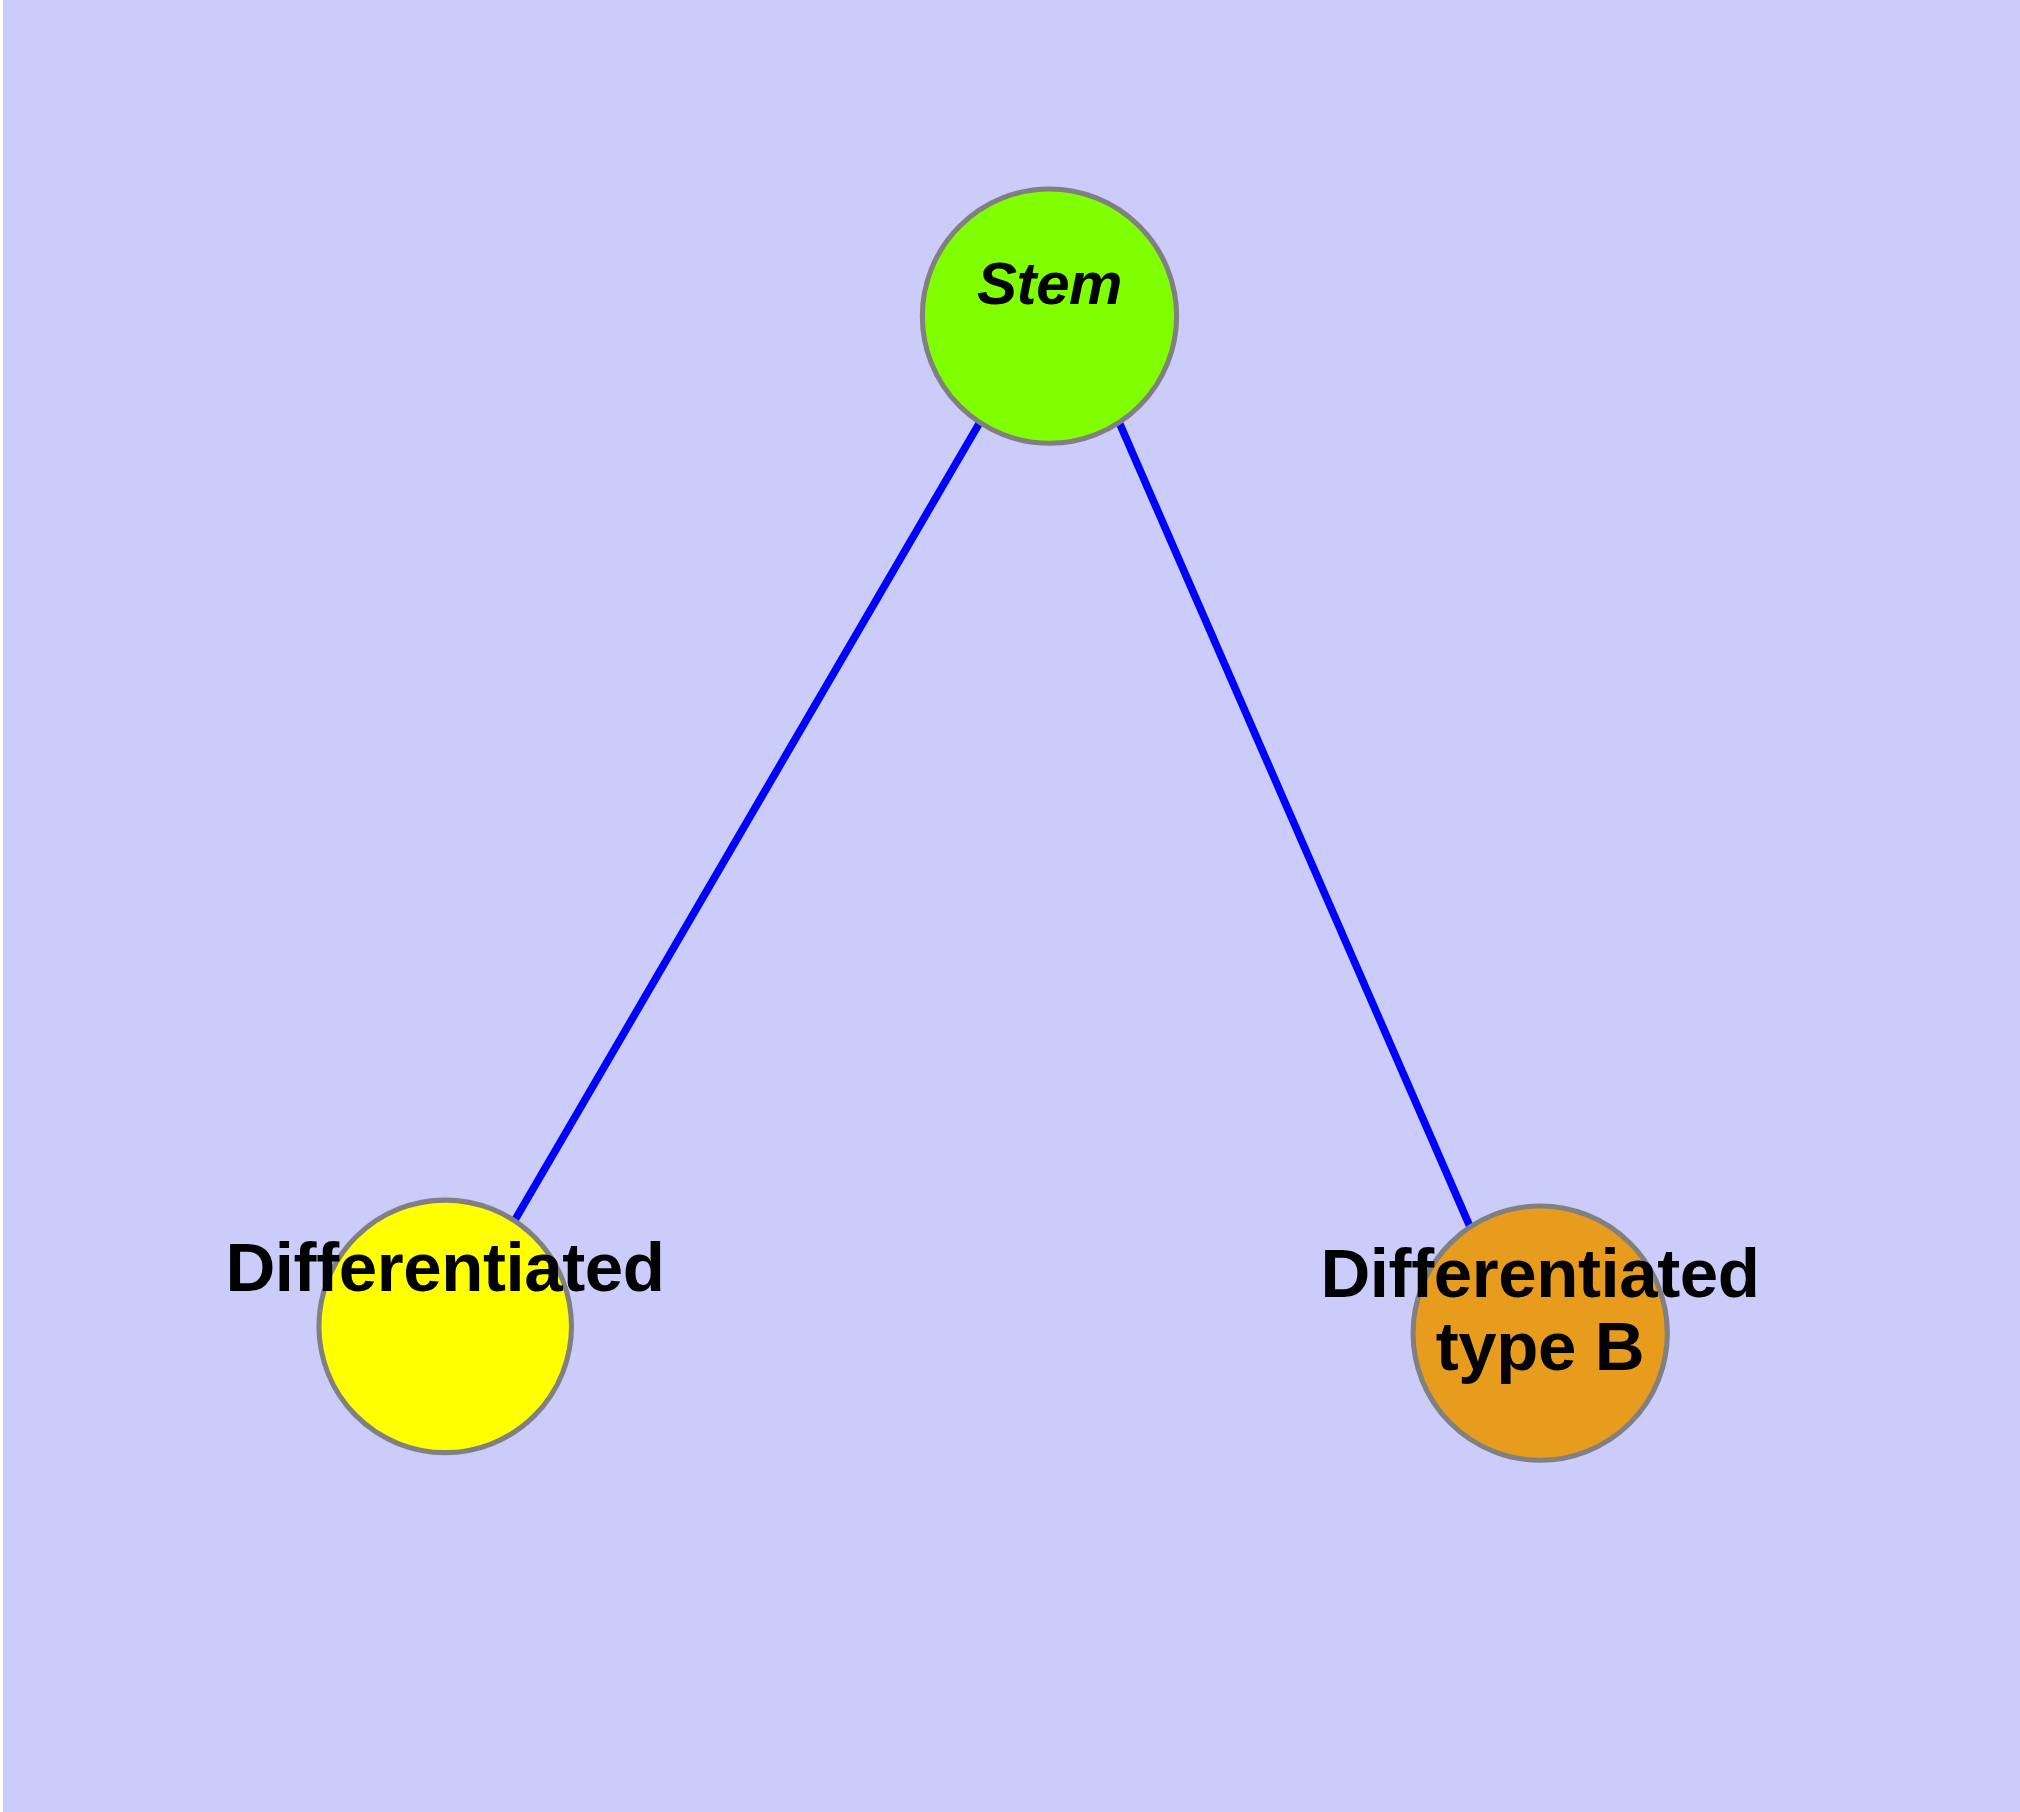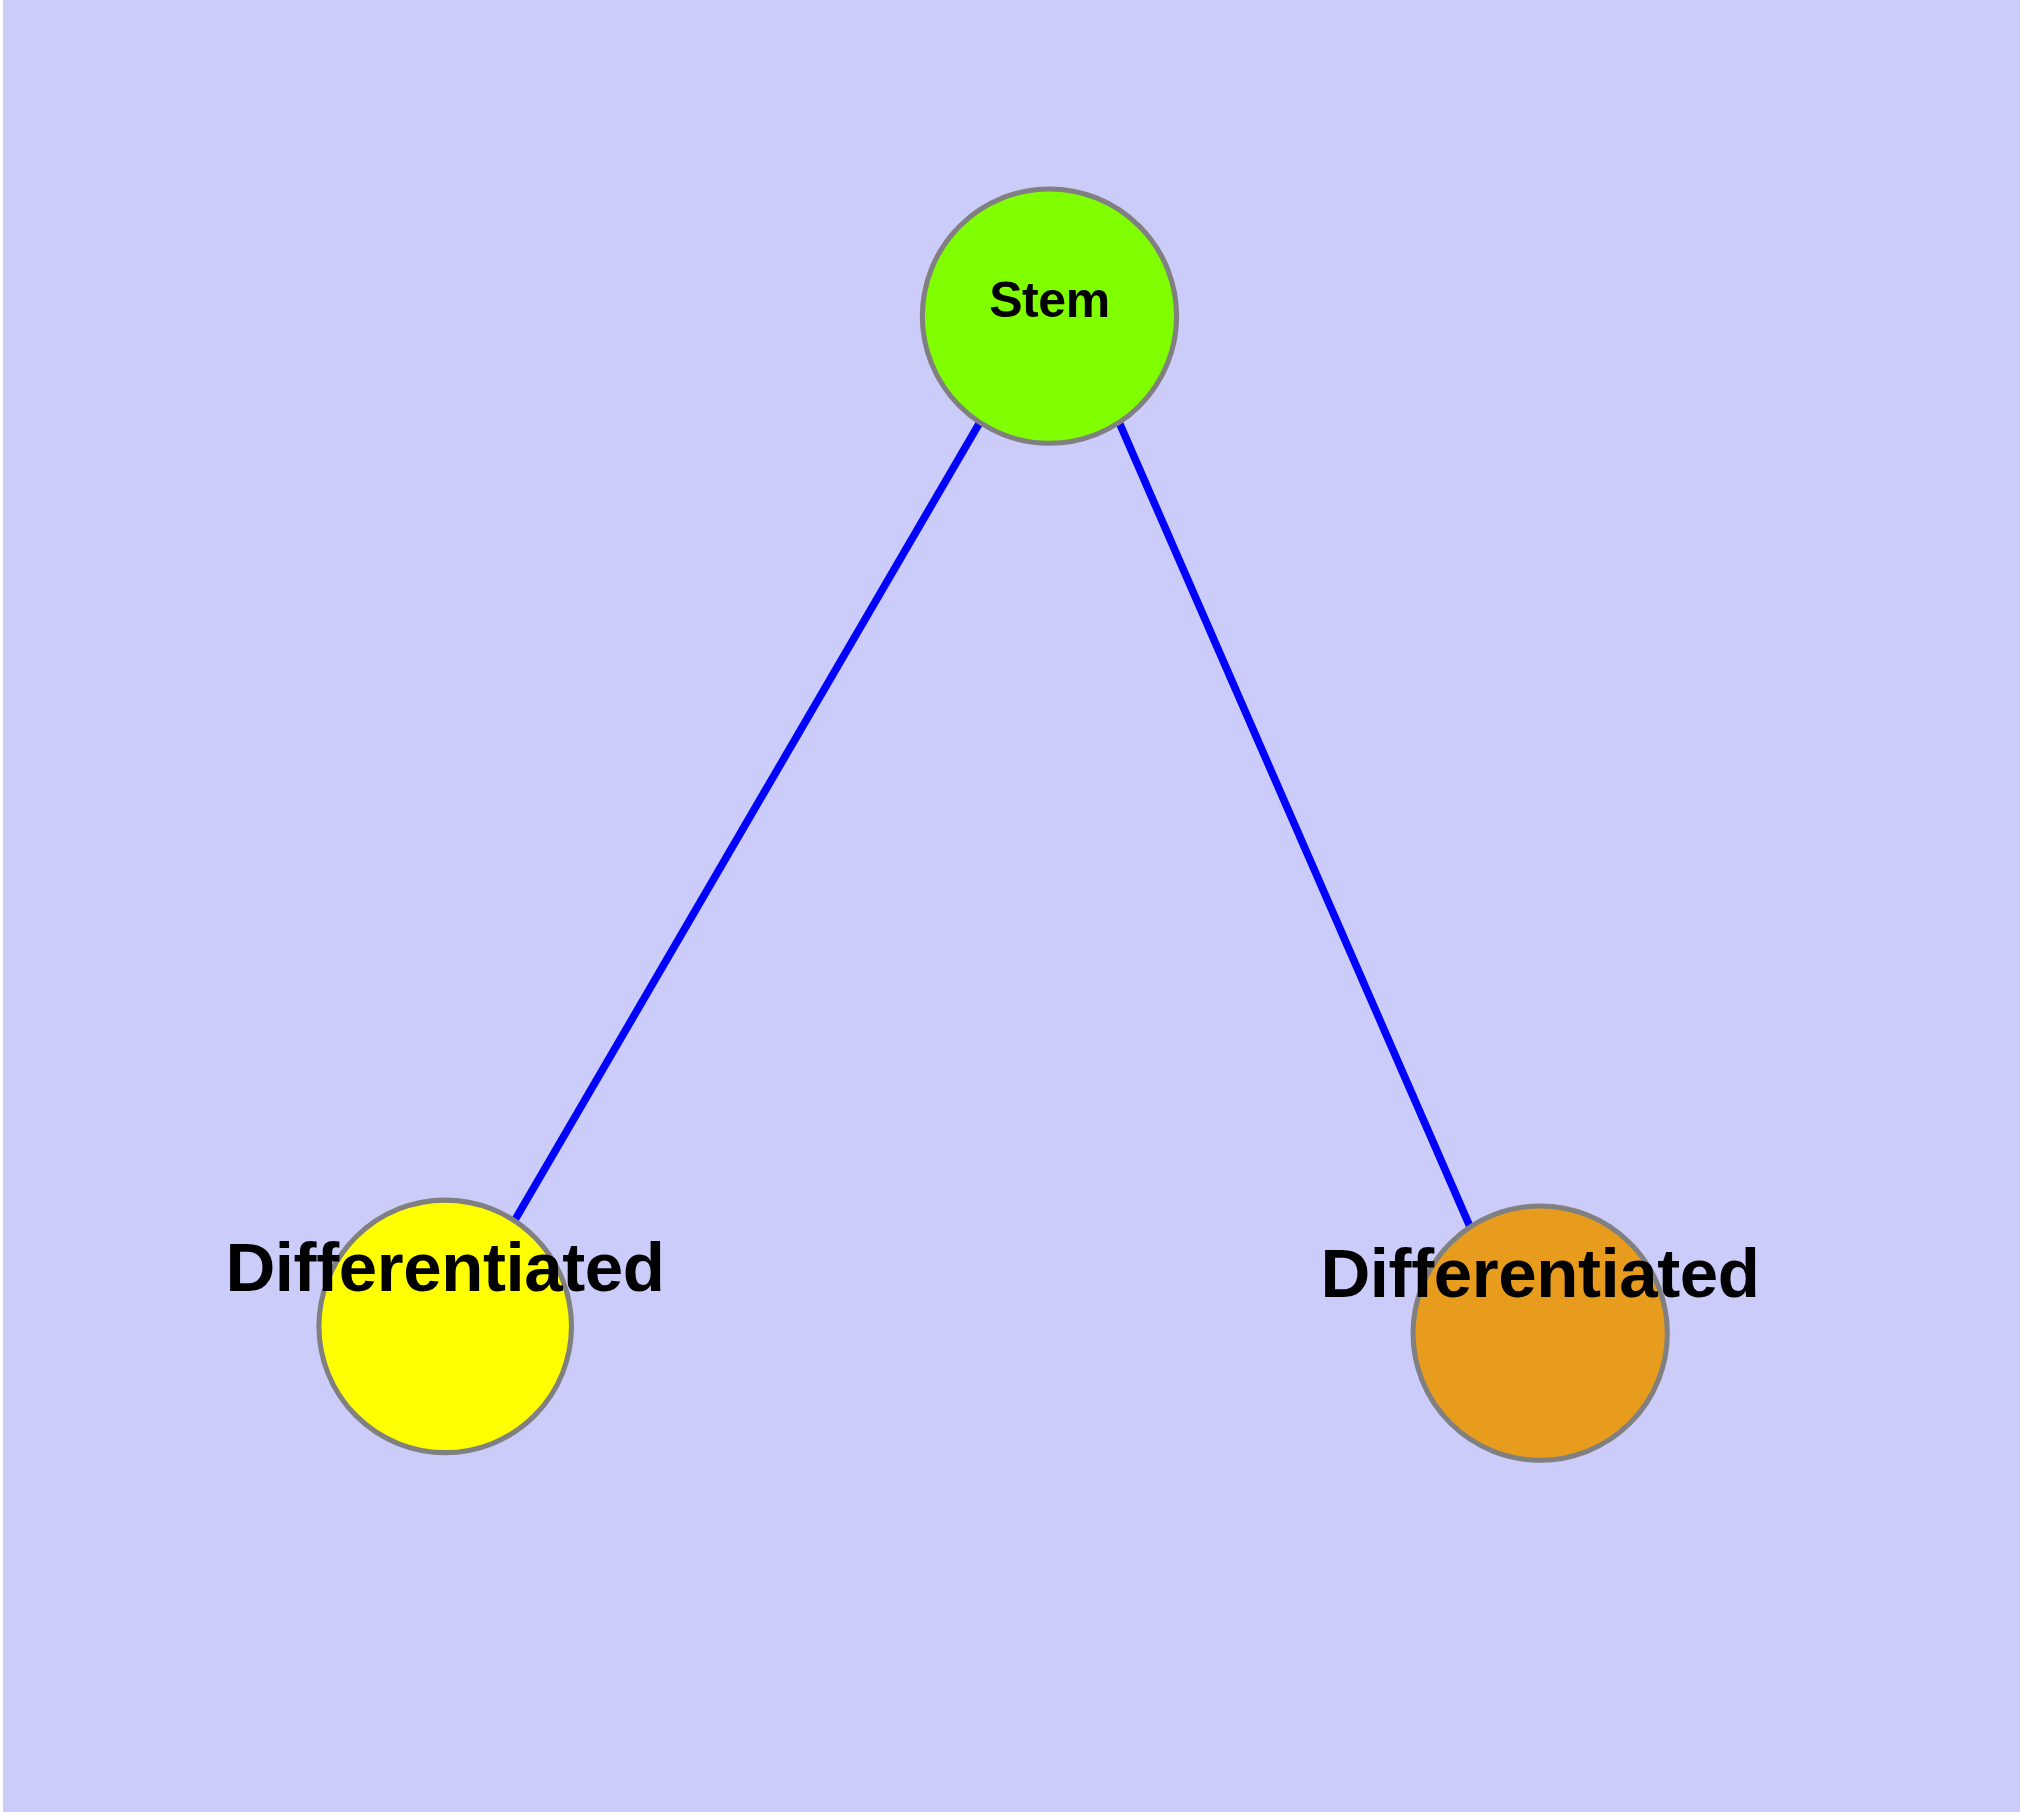--- a/index.html
+++ b/index.html
@@ -35,23 +35,24 @@
     text-align: center;
     font-weight: bold;
     color: #000000;
     white-space: nowrap;
     line-height: 1.06;
     letter-spacing: -0.4px;
     pointer-events: none;
   }
   #label-stem {
     left: 795px;
-    top: 274px;
+    top: 252px;
     width: 509px;
-    font-size: 50px;
+    font-size: 60px;
+    font-style: italic;
   }
   #label-type-a {
     left: 106px;
     top: 1231px;
     width: 678px;
     font-size: 69px;
   }
   #label-type-b {
     left: 1201px;
     top: 1237px;
@@ -82,16 +83,17 @@
   <div class="node-label" id="label-stem">
     <span class="label-line">Stem</span>
   </div>
 
   <div class="node-label" id="label-type-a">
     <span class="label-line">Differentiated</span>
   </div>
 
   <div class="node-label" id="label-type-b">
     <span class="label-line">Differentiated</span>
+    <span class="label-line">type B</span>
   </div>
 
 </div>
 
 
 </body></html>

